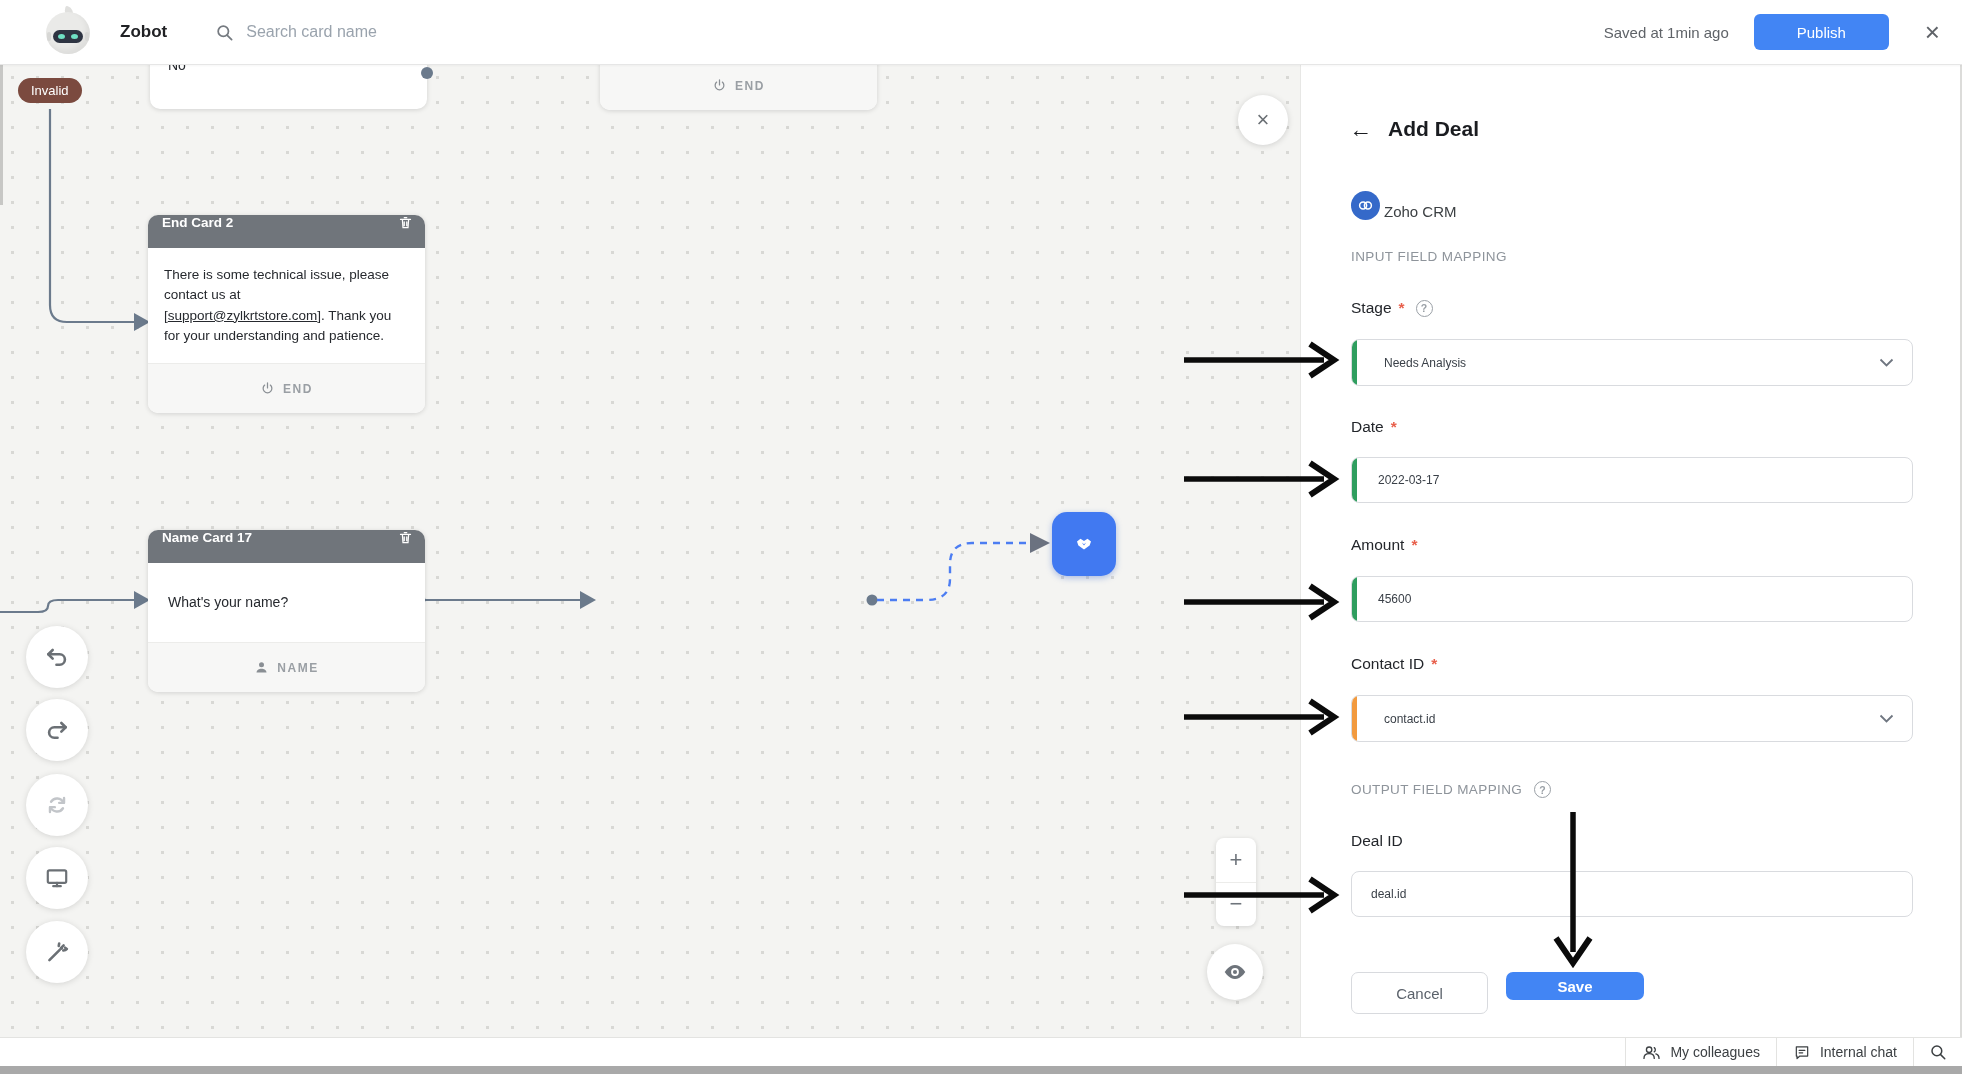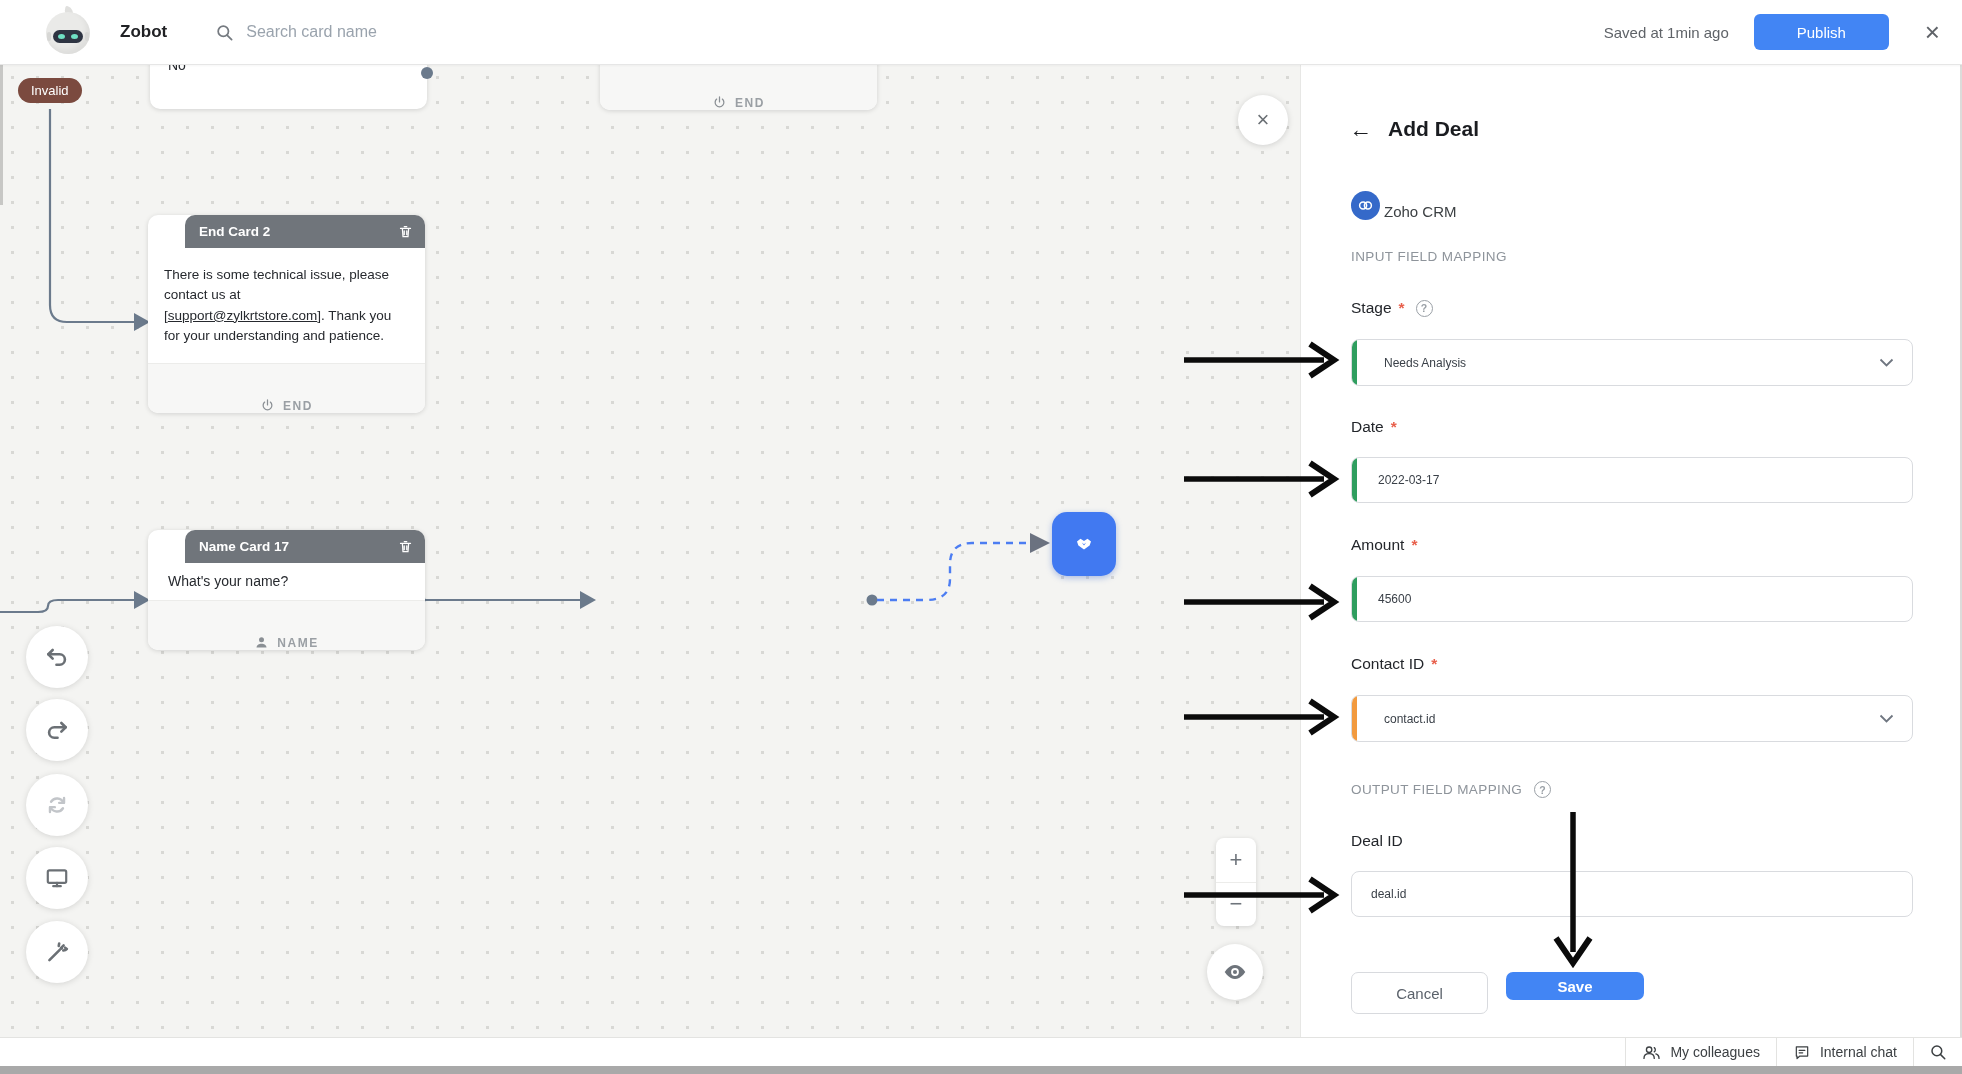--- a/index.html
+++ b/index.html
@@ -35,26 +35,26 @@
   .canvas { position:absolute; top:65px; left:0; width:1300px; height:972px;
             background-color:#f4f4f2;
             background-image:radial-gradient(circle, #d8d8d5 1.6px, transparent 1.9px);
             background-size:25px 25px; overflow:hidden; }
   .conn-svg { position:absolute; left:0; top:0; z-index:1; }
   .left-scroll-hint { position:absolute; left:0; top:0; width:3px; height:140px; background:#a8a8a6; opacity:.6; }
 
   .flow-card { position:absolute; width:277px; background:#fff; border-radius:10px;
                box-shadow:0 1px 5px rgba(0,0,0,.14); z-index:2; }
   .card-header { height:33px; background:#70757b; border-radius:10px 10px 0 0; display:flex;
-                 align-items:center; padding:0 12px 0 14px; color:#fff; font-size:13.5px; font-weight:700;margin-left:37px; }
+                 align-items:flex-start; padding:0 12px 0 14px; color:#fff; font-size:13.5px; font-weight:700; }
   .card-header .trash { margin-left:auto; width:15px; height:15px; cursor:pointer; }
   .card-body { padding:17px 16px; font-size:13.5px; color:#26292e; line-height:1.5; }
-  .card-body.q { font-size:14px; padding:8px 20px; }
+  .card-body.q { font-size:14px; padding:29px 20px; }
   .card-footer { height:50px; background:#f7f7f6; border-top:1px solid #ececea;
-                 border-radius:0 0 10px 10px; display:flex; align-items:flex-end; justify-content:center;
+                 border-radius:0 0 10px 10px; display:flex; align-items:center; justify-content:center;
                  color:#9a9fa4; font-size:12px; font-weight:600; letter-spacing:1.6px; gap:8px; }
   .card-footer svg, .card-footer .at { width:15px; height:15px; }
   .card-footer .at { font-size:15px; letter-spacing:0; font-weight:400; color:#8a8f94; }
   .email-underline { text-decoration:underline; }
 
   .invalid-badge { position:absolute; left:18px; top:13px; background:#7b4a3f; color:#fff;
                    font-size:13px; padding:5px 13px; border-radius:14px; z-index:3; }
 
   .node-blue { position:absolute; left:1052px; top:447px; width:64px; height:64px; border-radius:15px;
                background:#4179f1; display:flex; align-items:center; justify-content:center; z-index:2;

